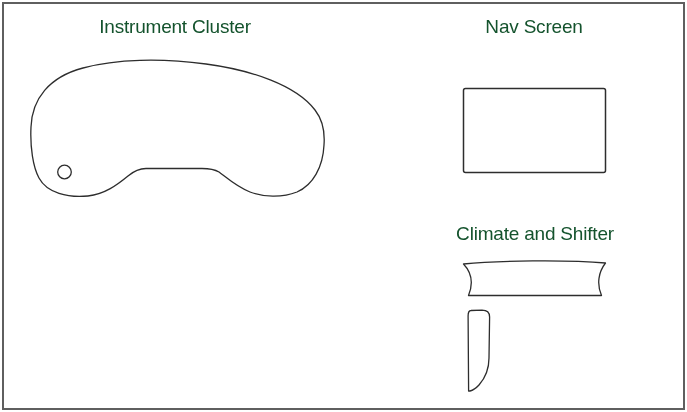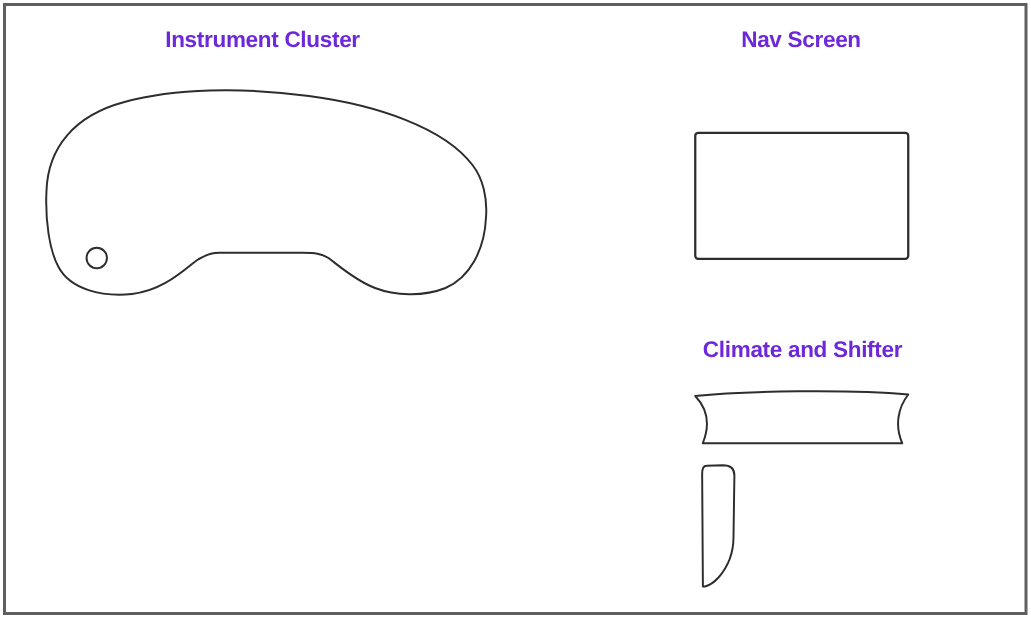--- a/index.html
+++ b/index.html
@@ -28,24 +28,24 @@
     position: absolute;
     left: 0;
     top: 0;
     width: 687px;
     height: 412px;
   }
   .section-label {
     position: absolute;
     transform: translateX(-50%);
     white-space: nowrap;
-    font-weight: 700;
-    font-size: 15px;
+    font-weight: 400;
+    font-size: 19px;
     letter-spacing: -0.2px;
-    color: #6d28d9;
+    color: #14532d;
     line-height: 24px;
   }
   .label-instrument { left: 175px; top: 15px; }
   .label-nav       { left: 534px; top: 15px; }
   .label-climate   { left: 535px; top: 222px; }
   .outline {
     fill: none;
     stroke: #2d2d2d;
     stroke-width: 1.3;
     stroke-linejoin: round;

